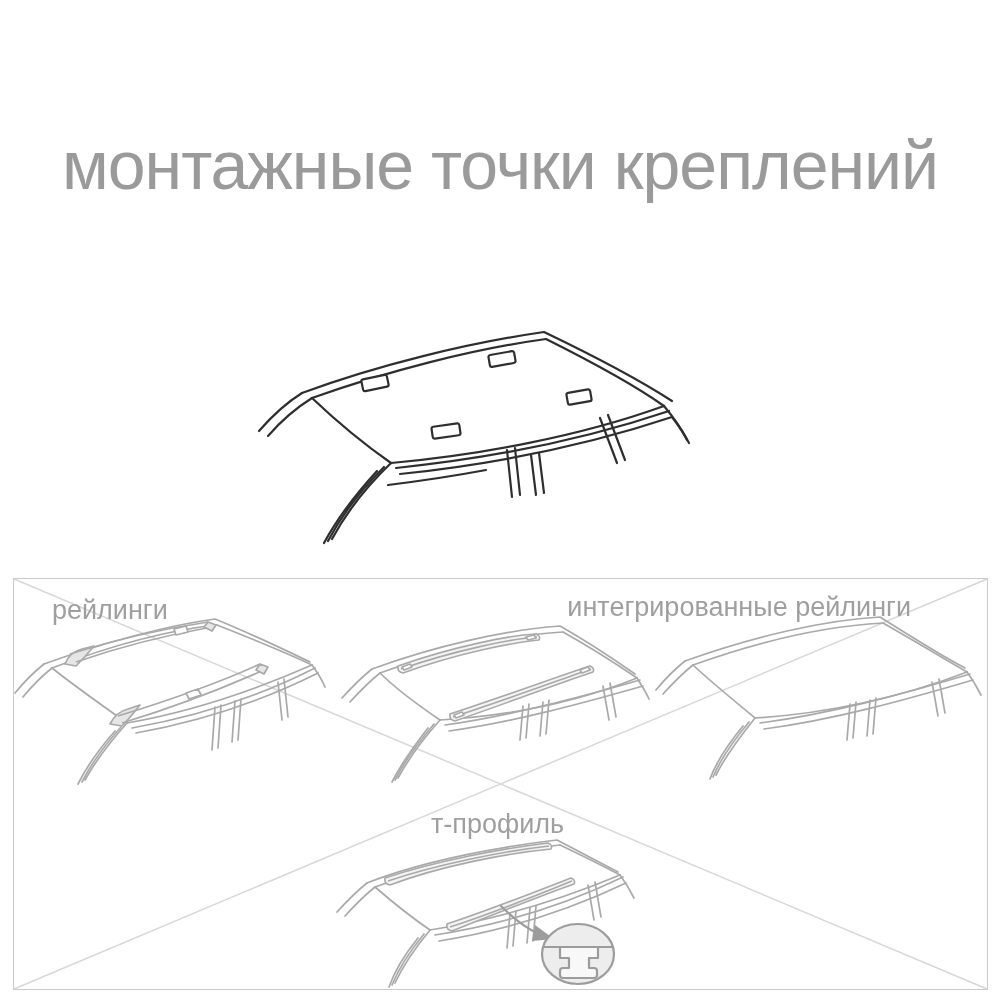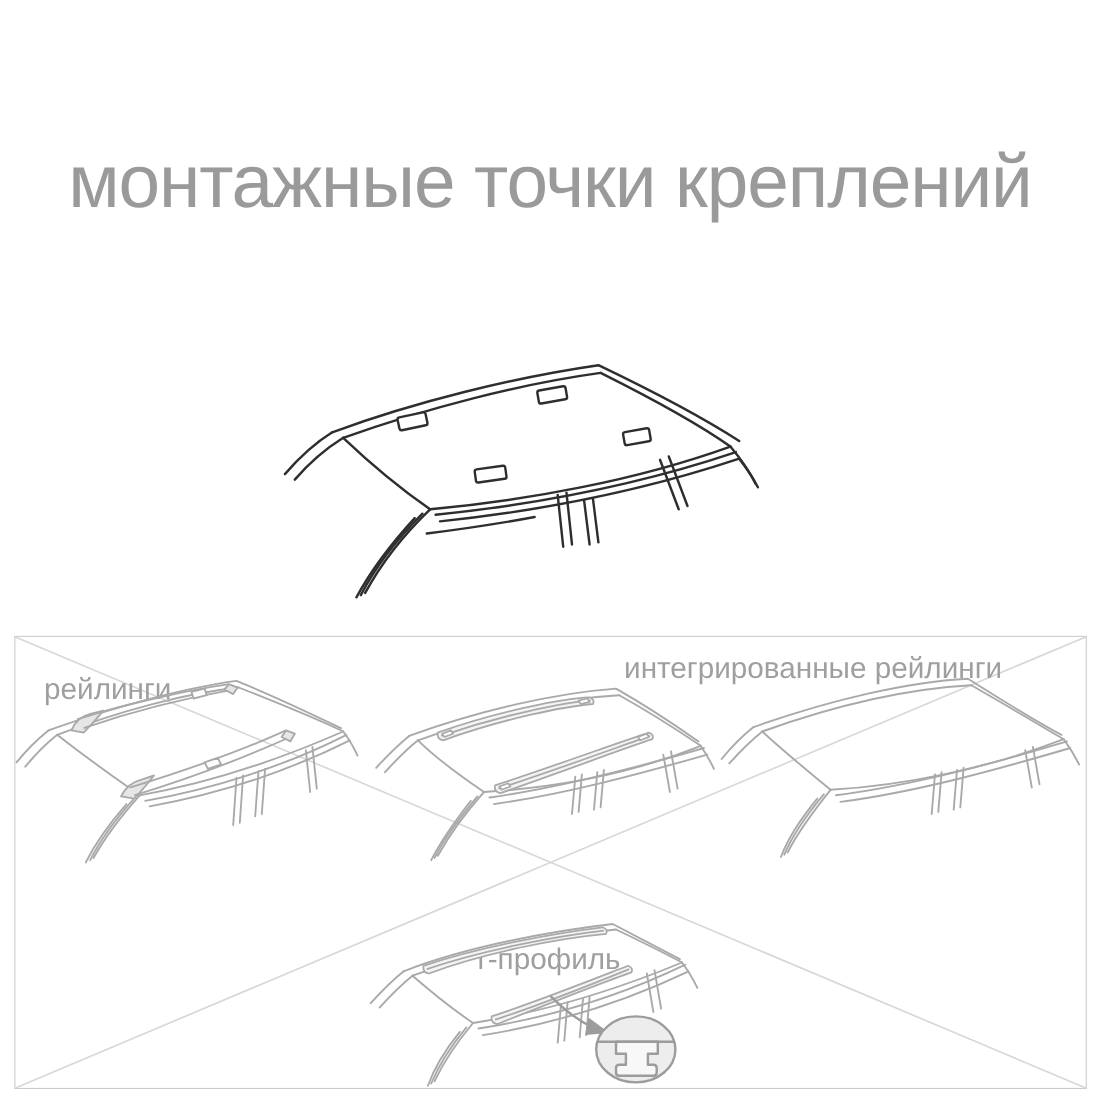--- a/index.html
+++ b/index.html
@@ -13,24 +13,24 @@
     white-space:nowrap;
   }
   .panel{
     position:absolute;left:13px;top:578px;width:975px;height:412px;
     border:1px solid #cbcbcb;box-sizing:border-box;background:#fff;
   }
   .diag{position:absolute;left:0;top:0;}
   .sub-label{
     position:absolute;font-size:27px;color:#9f9f9f;white-space:nowrap;line-height:30px;
   }
-  .lbl-railings{left:40px;top:595px;margin-top:16px;}
+  .lbl-railings{left:52px;top:595px;}
   .lbl-integrated{left:0;top:592px;width:911px;text-align:right;}
   .lbl-smooth{left:769px;top:594px;}
-  .lbl-tprofile{left:431px;top:809px;margin-top:48px;}
+  .lbl-tprofile{left:431px;top:809px;}
   svg{position:absolute;overflow:visible;}
   .main-art{left:228px;top:327px;}
   .art-railings{left:10px;top:612px;}
   .art-integrated{left:330px;top:618px;}
   .art-smooth{left:655px;top:610px;}
   .art-tprofile{left:305px;top:828px;}
 </style>
 </head>
 <body>
 

